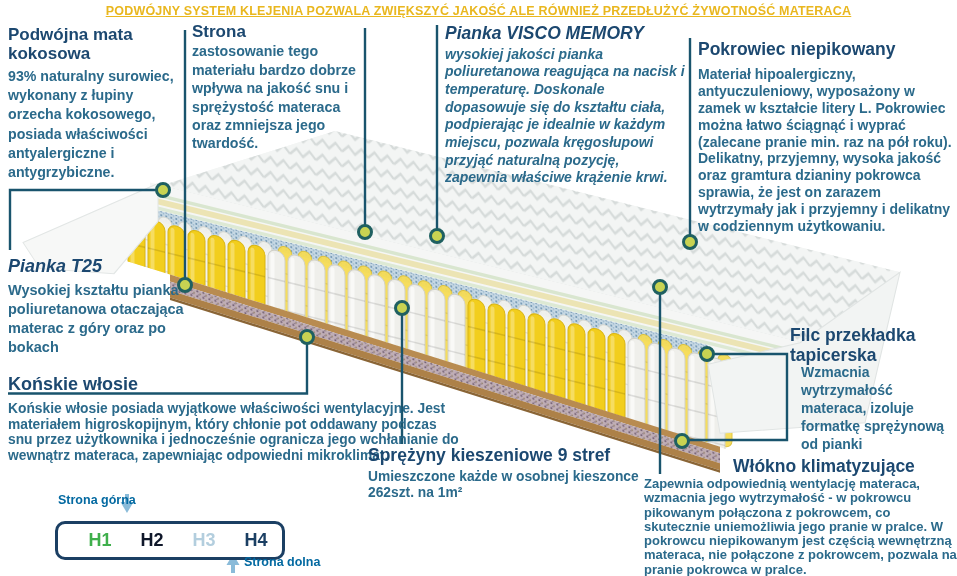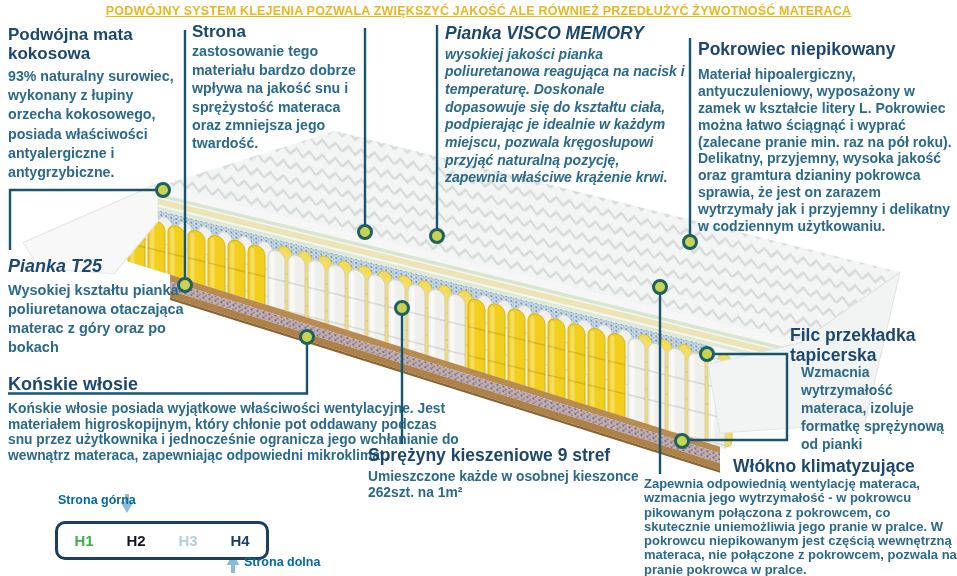--- a/index.html
+++ b/index.html
@@ -10,21 +10,21 @@
           letter-spacing:.2px;}
   .cl{position:absolute;}
   .cl h3{margin:0 0 4px 0;font-weight:bold;color:#1c4870;line-height:1.13;}
   .cl p{margin:0;color:#2b6a8b;font-weight:bold;}
   svg{position:absolute;top:0;left:0;}
   .scale-side{position:absolute;font-weight:bold;color:#1b3f63;font-size:14px;margin-top:45px;}
   .scale-small{position:absolute;font-weight:bold;color:#0369a1;font-size:12.5px;}
   .hbox{position:absolute;left:55px;top:521px;width:208px;height:33px;
         border:3px solid #1b3f63;border-radius:10px;background:#fff;
         display:flex;align-items:center;justify-content:space-around;
-        font-weight:bold;font-size:15px;}
+        font-weight:bold;font-size:18px;padding-left:16px;}
   .lvl0{color:#3faf4c}.lvl1{color:#0f172a}.lvl2{color:#b3cede}.lvl3{color:#1b3f63}
 </style>
 </head>
 <body>
 
 <svg width="957" height="576" viewBox="0 0 957 576">
   <defs>
     <pattern id="zig" width="26" height="15" patternUnits="userSpaceOnUse">
       <rect width="26" height="15" fill="#f3f5f4"></rect>
       <path d="M0,11 L6.5,4 L13,11 L19.5,4 L26,11" fill="none" stroke="#d6dbda" stroke-width="2.4"></path>

